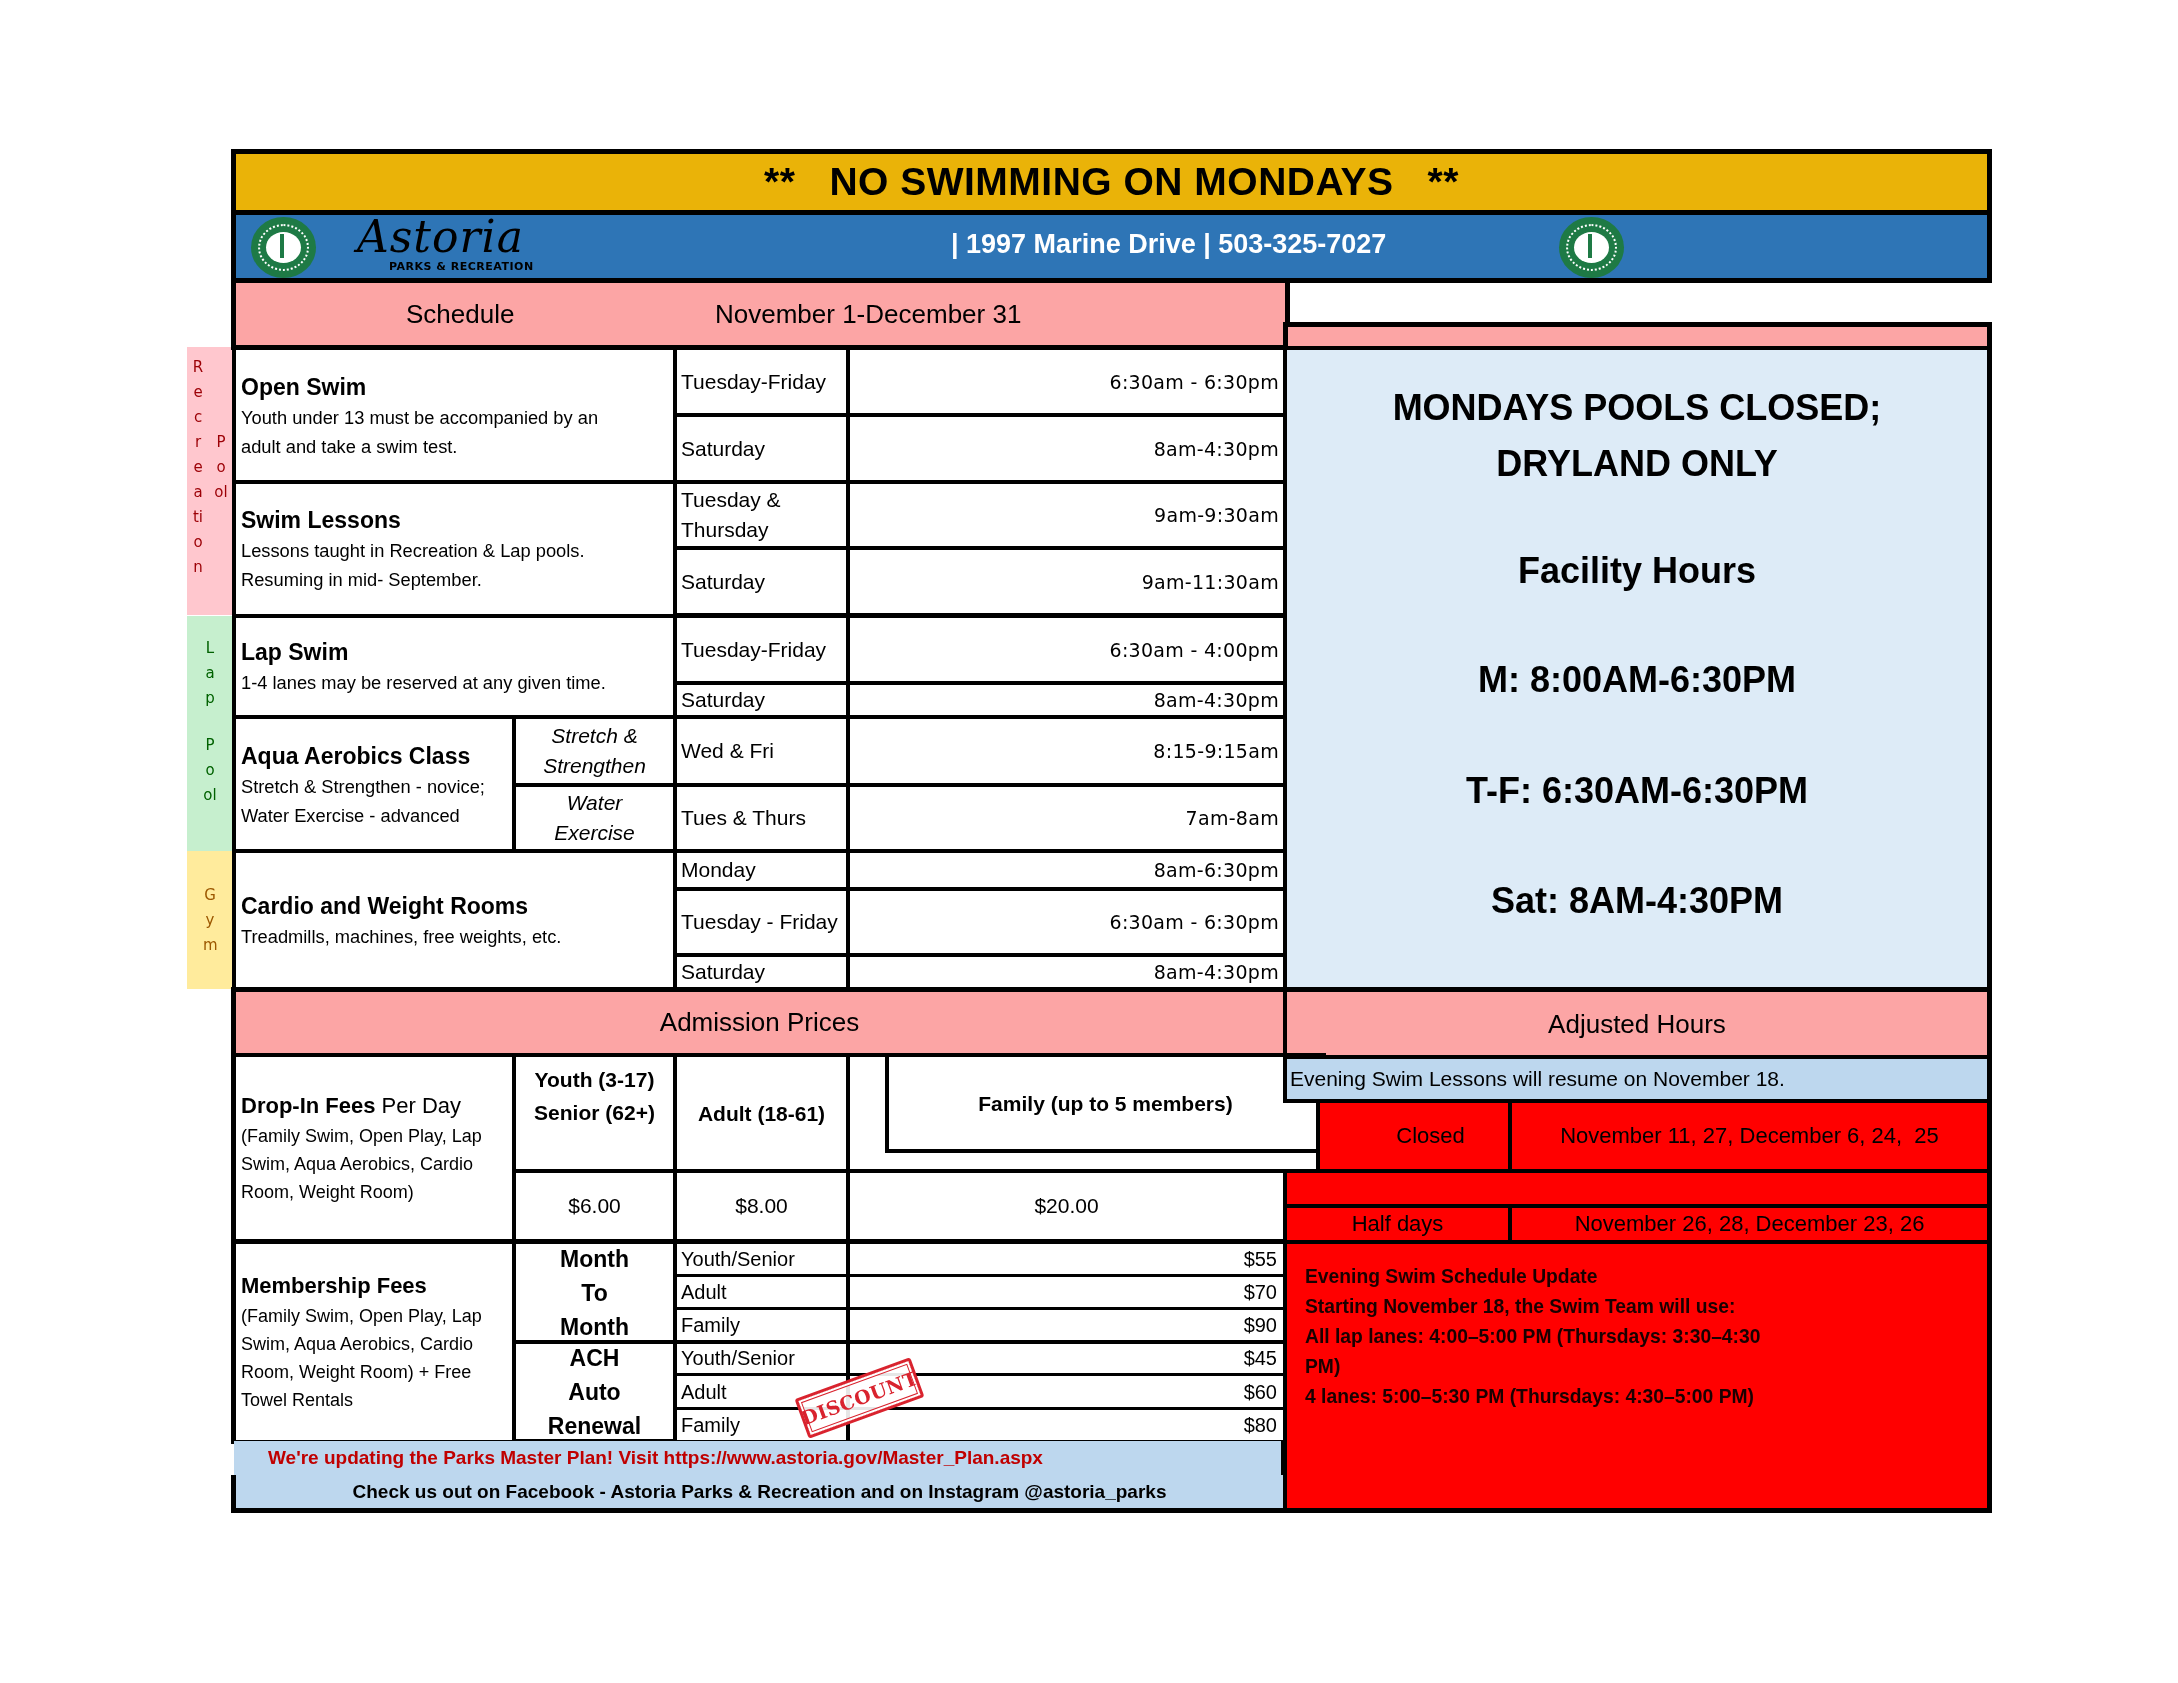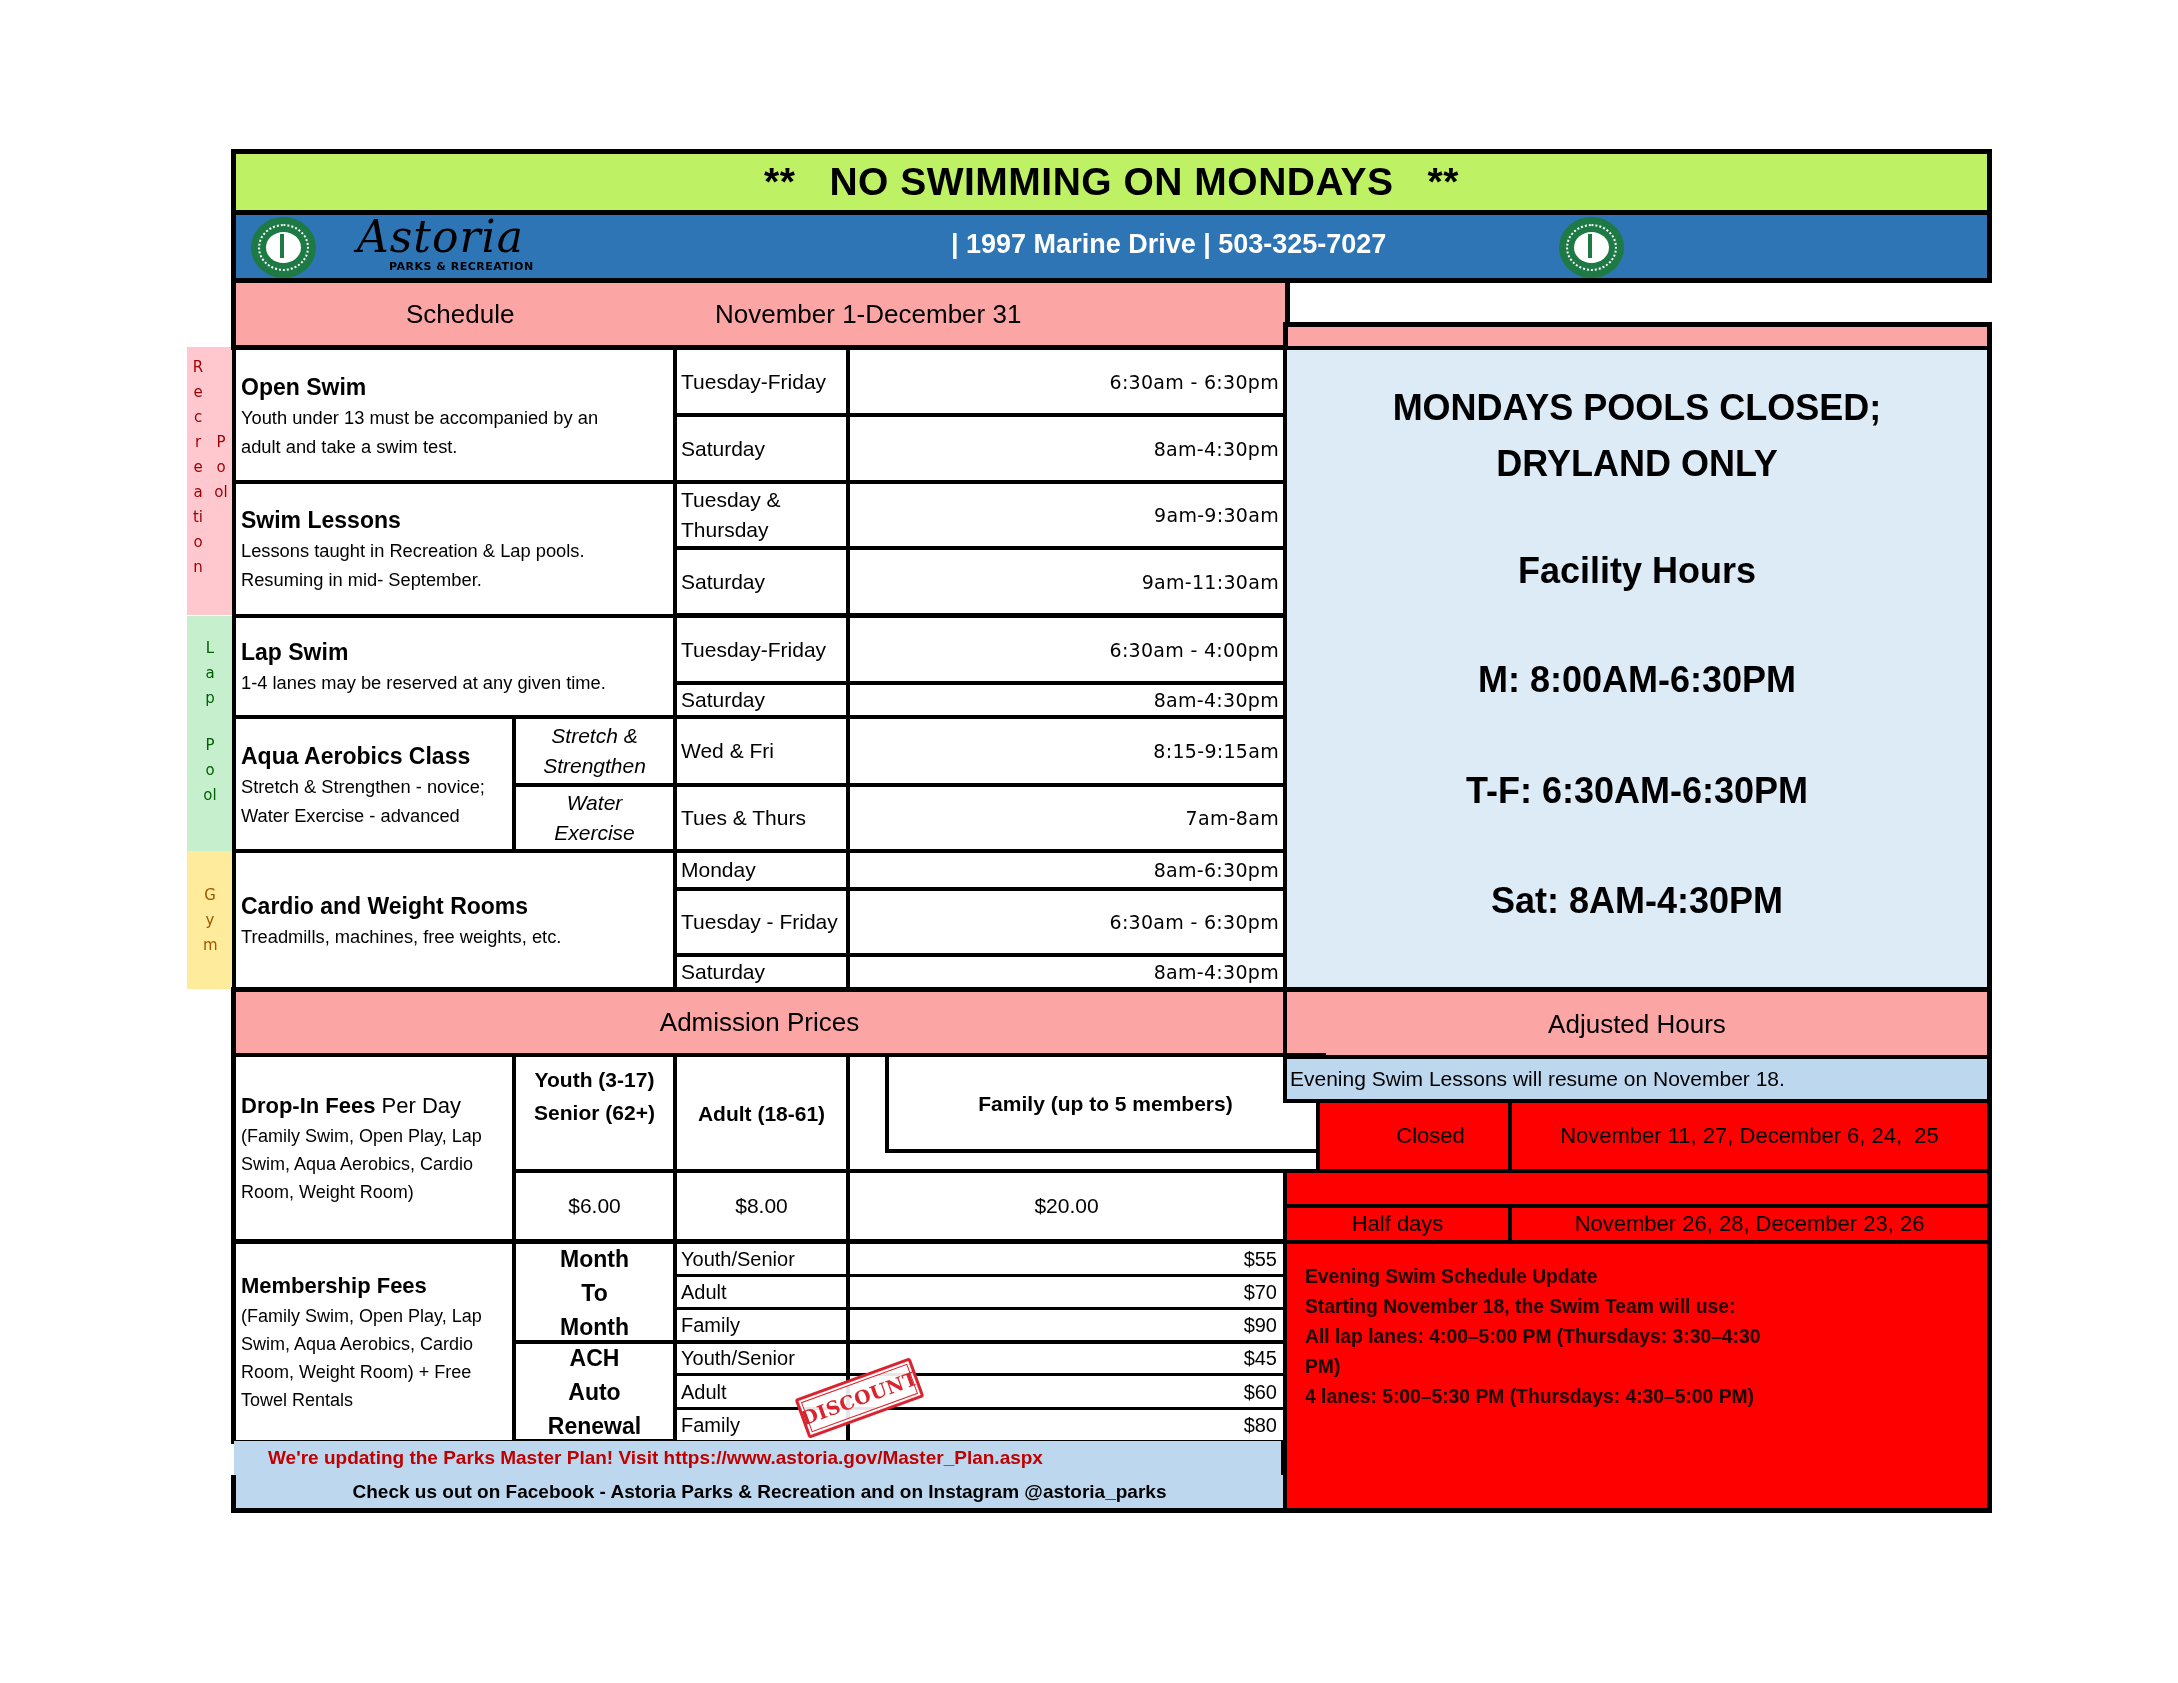--- a/index.html
+++ b/index.html
@@ -22,21 +22,21 @@
   .mprice{font-size:20px;justify-content:flex-end;padding-right:6px;}
   .red{background:#FF0000;}
   .logo{position:absolute;border-radius:50%;background:#1E7A45;box-sizing:border-box;}
   .logo .ring{position:absolute;left:7px;top:7px;right:7px;bottom:7px;border-radius:50%;border:2px dotted #fff;}
   .logo .core{position:absolute;left:15px;top:15px;right:15px;bottom:15px;border-radius:50%;background:#fff;}
   .logo .mark{position:absolute;left:45%;top:28%;width:4px;height:40%;background:#1E7A45;}
 </style>
 </head>
 <body>
 
-<div class="c ctr" style="left:231px;top:149px;width:1761px;height:66px;border-width:5px;background:#bef264;">
+<div class="c ctr" style="left:231px;top:149px;width:1761px;height:66px;border-width:5px;background:#eab308;">
   <span style="font-weight:bold;font-size:39px;white-space:pre;letter-spacing:0.5px;">**   NO SWIMMING ON MONDAYS   **</span>
 </div>
 
 <div class="c" style="left:231px;top:210px;width:1761px;height:73px;border-width:5px;background:#2E75B6;">
   <div class="logo" style="left:15px;top:2px;width:65px;height:61px;">
     <div class="ring"></div>
       <div class="core"></div>
       <div class="mark"></div>
   </div>
   <div style="position:absolute;left:121px;top:-2px;color:#000000;">

